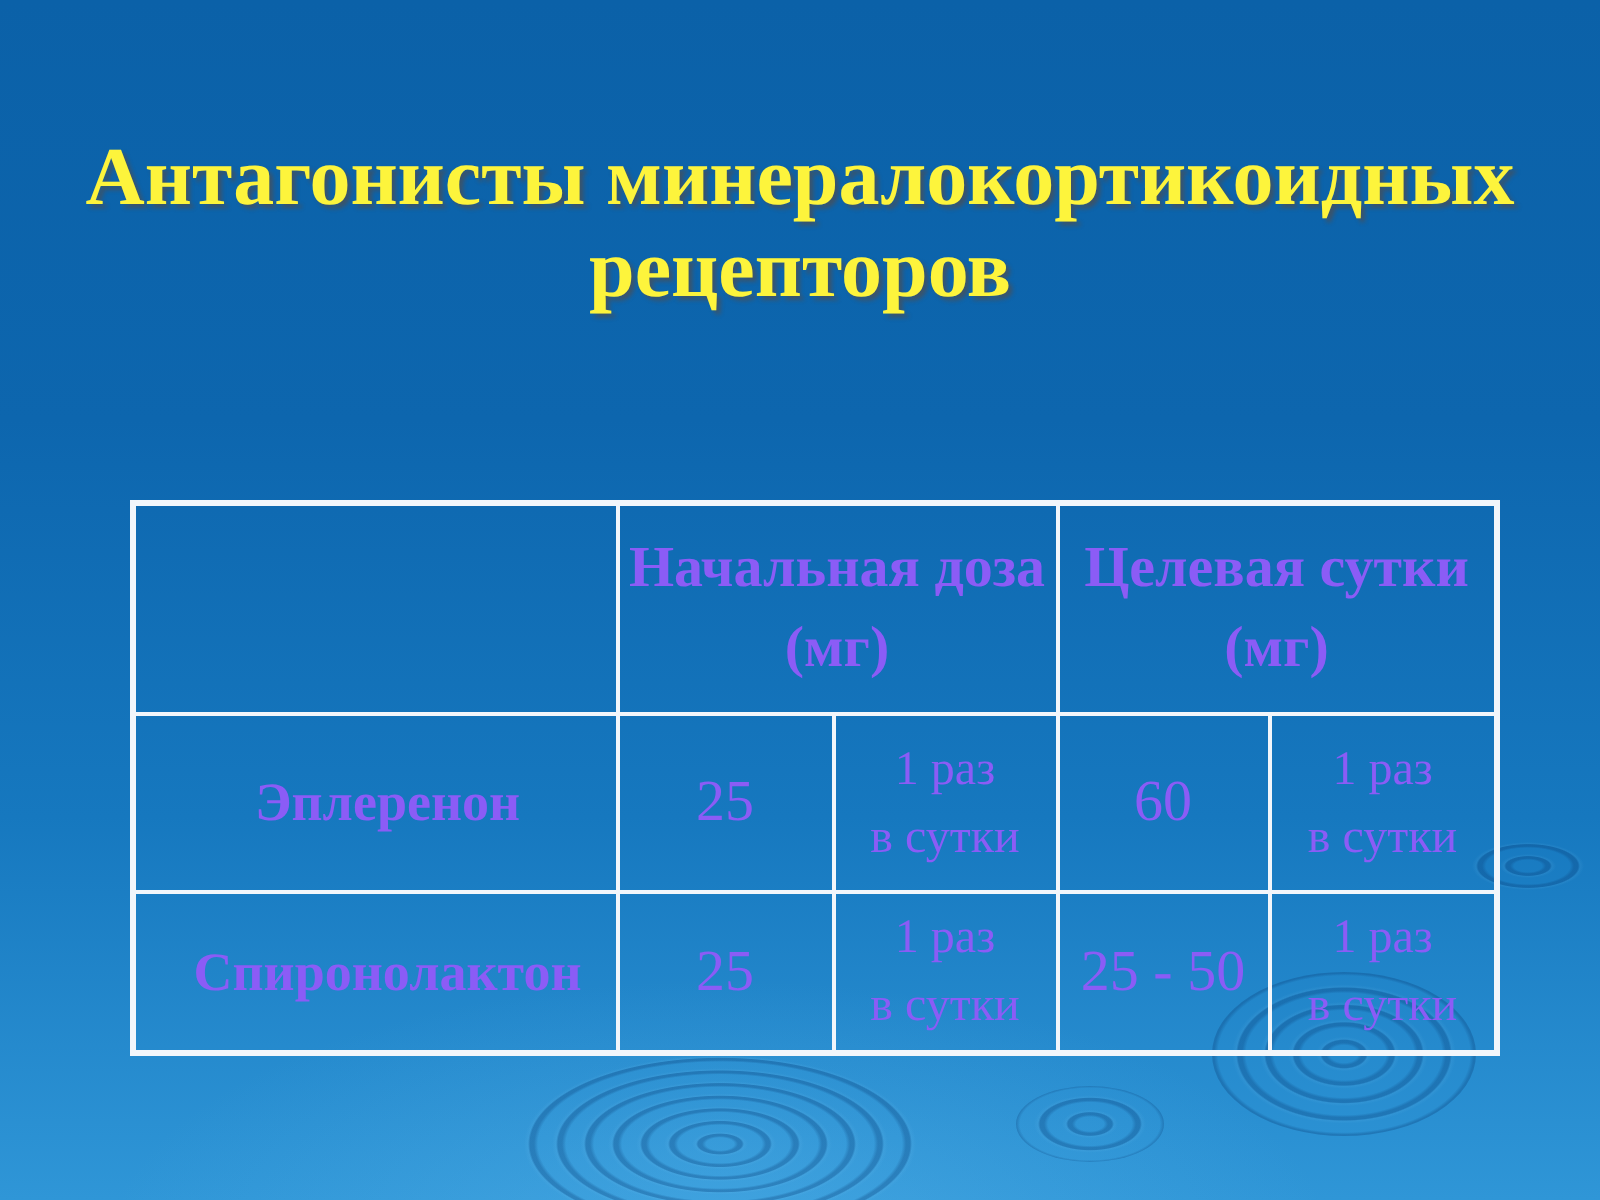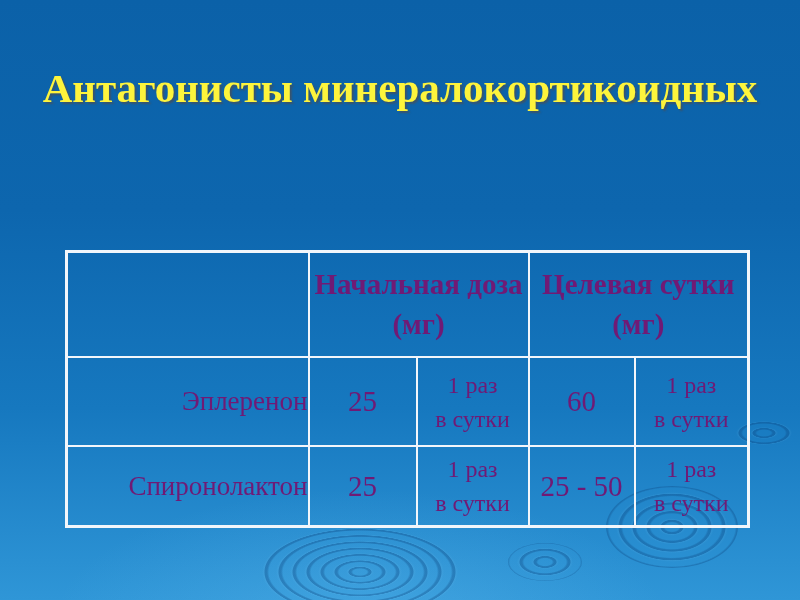--- a/index.html
+++ b/index.html
@@ -44,40 +44,40 @@
     text-shadow: 2px 2px 2px rgba(130, 60, 10, 0.40);
   }
 
   table.dose-table {
     position: absolute;
     left: 65px; top: 250px;
     width: 682px; height: 278px;
     z-index: 1;
     border-collapse: collapse;
     table-layout: fixed;
-    color: #701a75;
+    color: #8b5cf6;
   }
   .dose-table td, .dose-table th {
     border: 2px solid #f2f6fb;
     background: transparent;
     vertical-align: middle;
     padding: 0;
   }
   table.dose-table { border: 3px solid #f2f6fb; }
 
   .dose-table th {
     font-size: 29px;
     font-weight: bold;
     line-height: 1.38;
     text-align: center;
   }
   .dose-table td.name {
     font-size: 27px;
-    font-weight: normal;
-    text-align: right;
+    font-weight: bold;
+    text-align: center;
     padding-left: 12px;
   }
   .dose-table td.dose {
     font-size: 29px;
     text-align: center;
     margin-left: 45px;
   }
   .dose-table td.freq {
     font-size: 24px;
     line-height: 1.42;
@@ -90,20 +90,21 @@
 </head>
 <body>
 
 <div class="ripple r1"></div>
 <div class="ripple r2"></div>
 <div class="ripple r3"></div>
 <div class="ripple r4"></div>
 
 <div class="title">
   <div>Антагонисты минералокортикоидных</div>
+  <div>рецепторов</div>
 </div>
 
 <table class="dose-table">
   <colgroup>
     <col style="width:242px">
     <col style="width:108px">
     <col style="width:112px">
     <col style="width:106px">
     <col style="width:114px">
   </colgroup>

